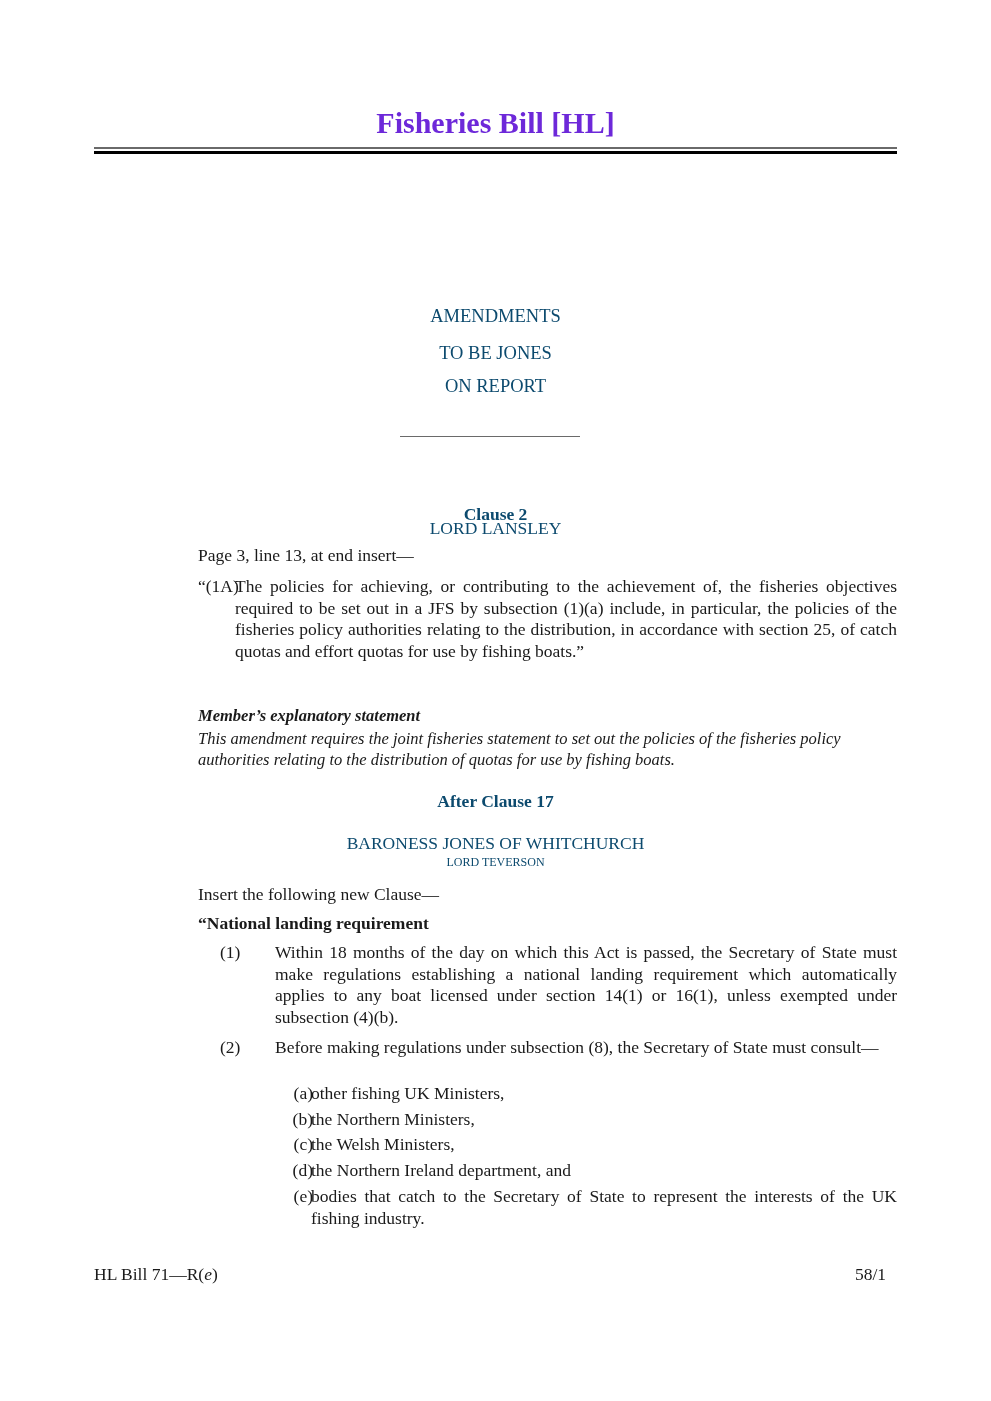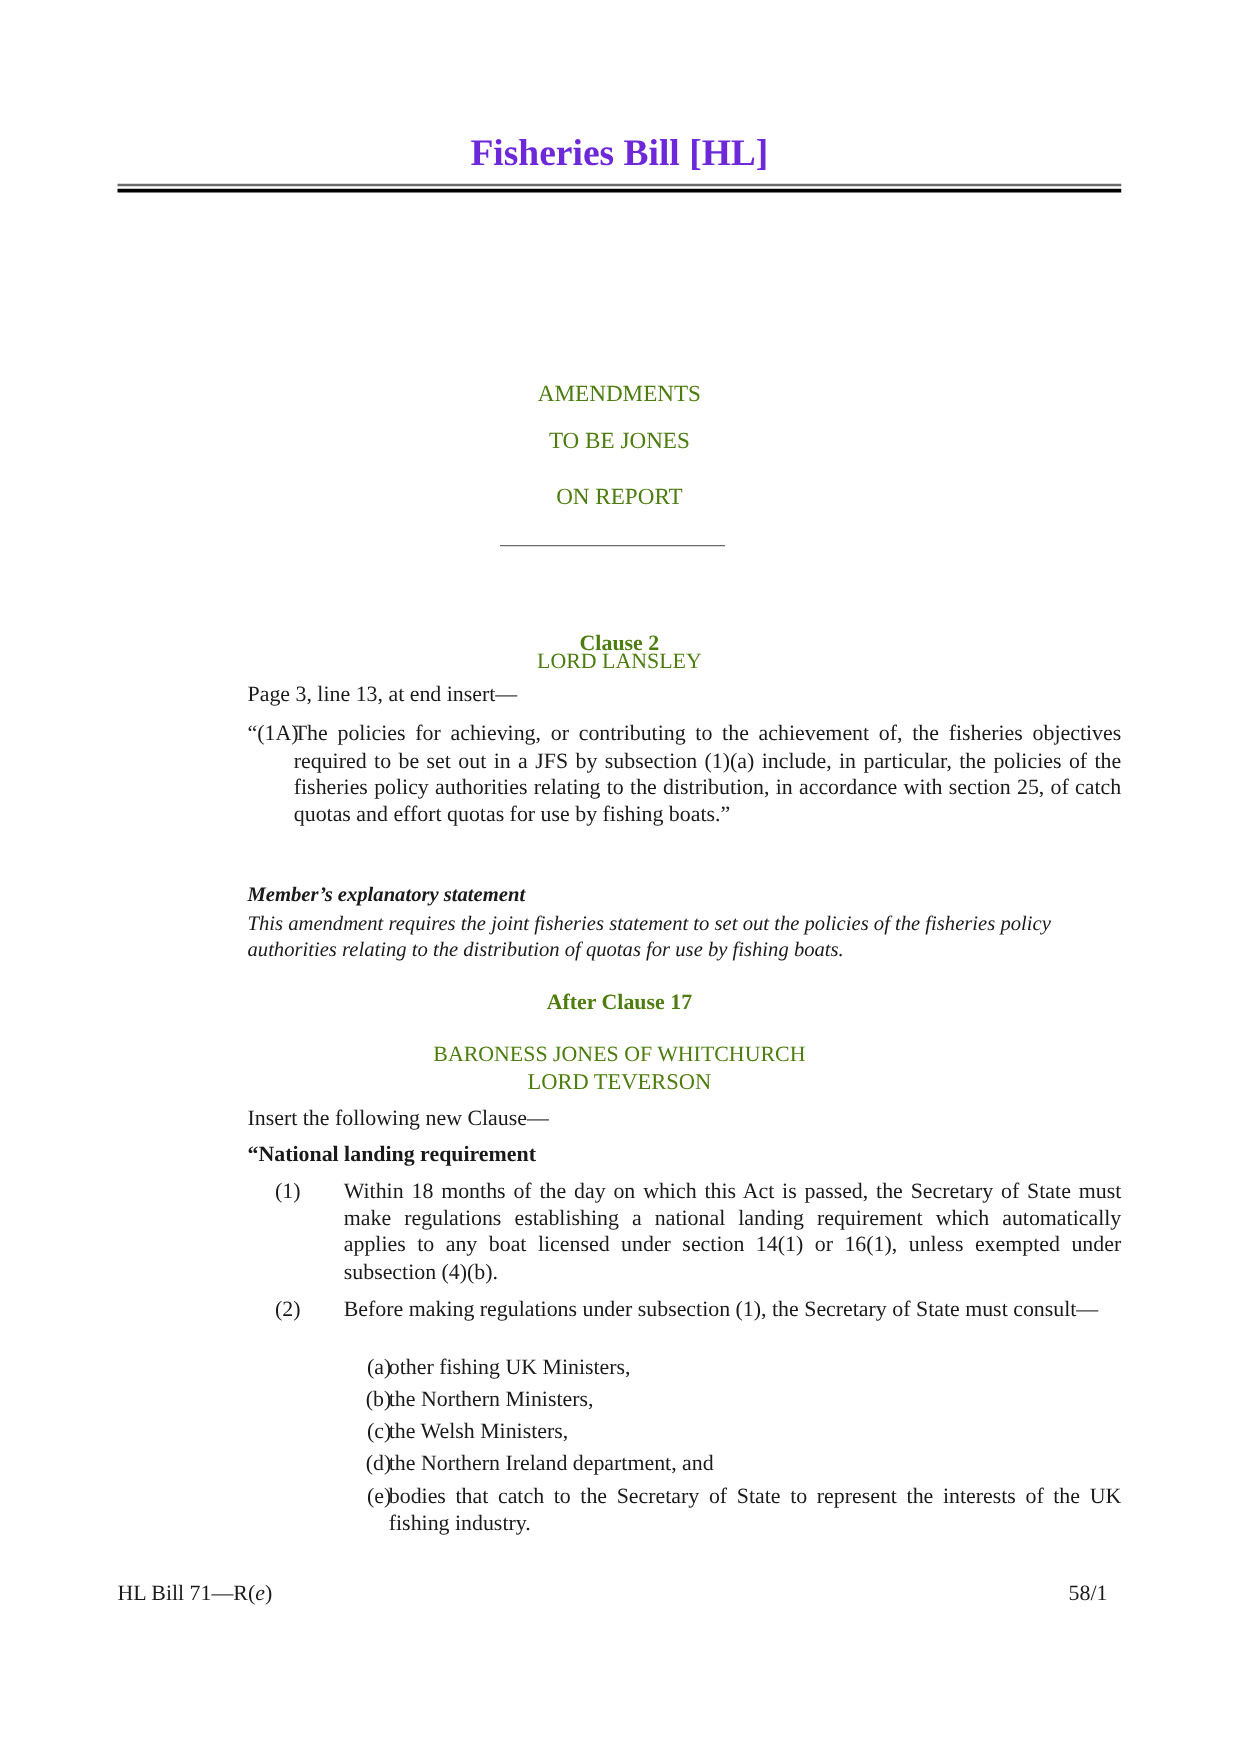--- a/index.html
+++ b/index.html
@@ -10,21 +10,21 @@
     }
     .abs { position: absolute; }
     .title {
       left: 0; width: 991px; top: 106px; text-align: center;
       font-size: 30px; font-weight: bold; letter-spacing: 0px; color: #6d28d9;
     }
     .rule-thin { left: 94px; width: 803px; top: 147px; height: 2px; background: #6a6a6a; }
     .rule-thick { left: 94px; width: 803px; top: 151px; height: 3px; background: #000; }
 
     .center-line {
-      left: 0; width: 991px; text-align: center; font-size: 18.5px; color: #4d7c0f;
+      left: 0; width: 991px; text-align: center; font-size: 18.5px; color: #0c4a6e;
     }
     .sep { left: 400px; width: 180px; top: 436px; height: 1px; background: #6a6a6a; }
 
     .bold-head { font-weight: bold; font-size: 17.5px; }
 
     .body-text { font-size: 17.5px; line-height: 21.5px; }
     .left-block { left: 198px; width: 699px; }
 
     .para-1a { left: 198px; width: 699px; top: 576px; }
     .para-1a .num { position: absolute; left: 0; top: 0; }
@@ -45,49 +45,49 @@
   </style>
 </head>
 <body>
 
 <div class="abs title">Fisheries Bill [HL]</div>
 <div class="abs rule-thin"></div>
 <div class="abs rule-thick"></div>
 
 <div class="abs center-line" style="top:306px;">AMENDMENTS</div>
 <div class="abs center-line" style="top:343px;">TO BE JONES</div>
-<div class="abs center-line" style="top:388px;">ON REPORT</div>
+<div class="abs center-line" style="top:376px;">ON REPORT</div>
 <div class="abs sep"></div>
 
 <div class="abs center-line bold-head" style="top:504px;">Clause 2</div>
 <div class="abs center-line" style="top:518px; font-size:17.5px;">LORD LANSLEY</div>
 <div class="abs left-block body-text" style="top:545px;">Page 3, line 13, at end insert—</div>
 
 <div class="abs para-1a body-text">
   <span class="num">“(1A)</span>
   <div class="txt">The policies for achieving, or contributing to the achievement of, the fisheries objectives required to be set out in a JFS by subsection (1)(a) include, in particular, the policies of the fisheries policy authorities relating to the distribution, in accordance with section 25, of catch quotas and effort quotas for use by fishing boats.”</div>
 </div>
 
 <div class="abs left-block mes-head" style="top:706px;">Member’s explanatory statement</div>
 <div class="abs left-block mes-body" style="top:728px; width:680px;">This amendment requires the joint fisheries statement to set out the policies of the fisheries policy authorities relating to the distribution of quotas for use by fishing boats.</div>
 
 <div class="abs center-line bold-head" style="top:791px;">After Clause 17</div>
 <div class="abs center-line" style="top:833px; font-size:17.5px;">BARONESS JONES OF WHITCHURCH</div>
-<div class="abs center-line" style="top:855px; font-size:18px;">LORD TEVERSON</div>
+<div class="abs center-line" style="top:855px; font-size:12px;">LORD TEVERSON</div>
 <div class="abs left-block body-text" style="top:884px;">Insert the following new Clause—</div>
 <div class="abs left-block body-text" style="top:913px; font-weight:bold;">“National landing requirement</div>
 
 <div class="sub body-text" style="top:942px;">
   <span class="num">(1)</span>
   <div class="txt">Within 18 months of the day on which this Act is passed, the Secretary of State must make regulations establishing a national landing requirement which automatically applies to any boat licensed under section 14(1) or 16(1), unless exempted under subsection (4)(b).</div>
 </div>
 
 <div class="sub body-text" style="top:1037px;">
   <span class="num">(2)</span>
-  <div class="txt">Before making regulations under subsection (1), the Secretary of State must consult—</div>
+  <div class="txt">Before making regulations under subsection (8), the Secretary of State must consult—</div>
 </div>
 
 <div class="item body-text" style="top:1083px;">
   <span class="num">(a)</span>
   <div class="txt">other fishing UK Ministers,</div>
 </div>
 <div class="item body-text" style="top:1109px;">
   <span class="num">(b)</span>
   <div class="txt">the Northern Ministers,</div>
 </div>

